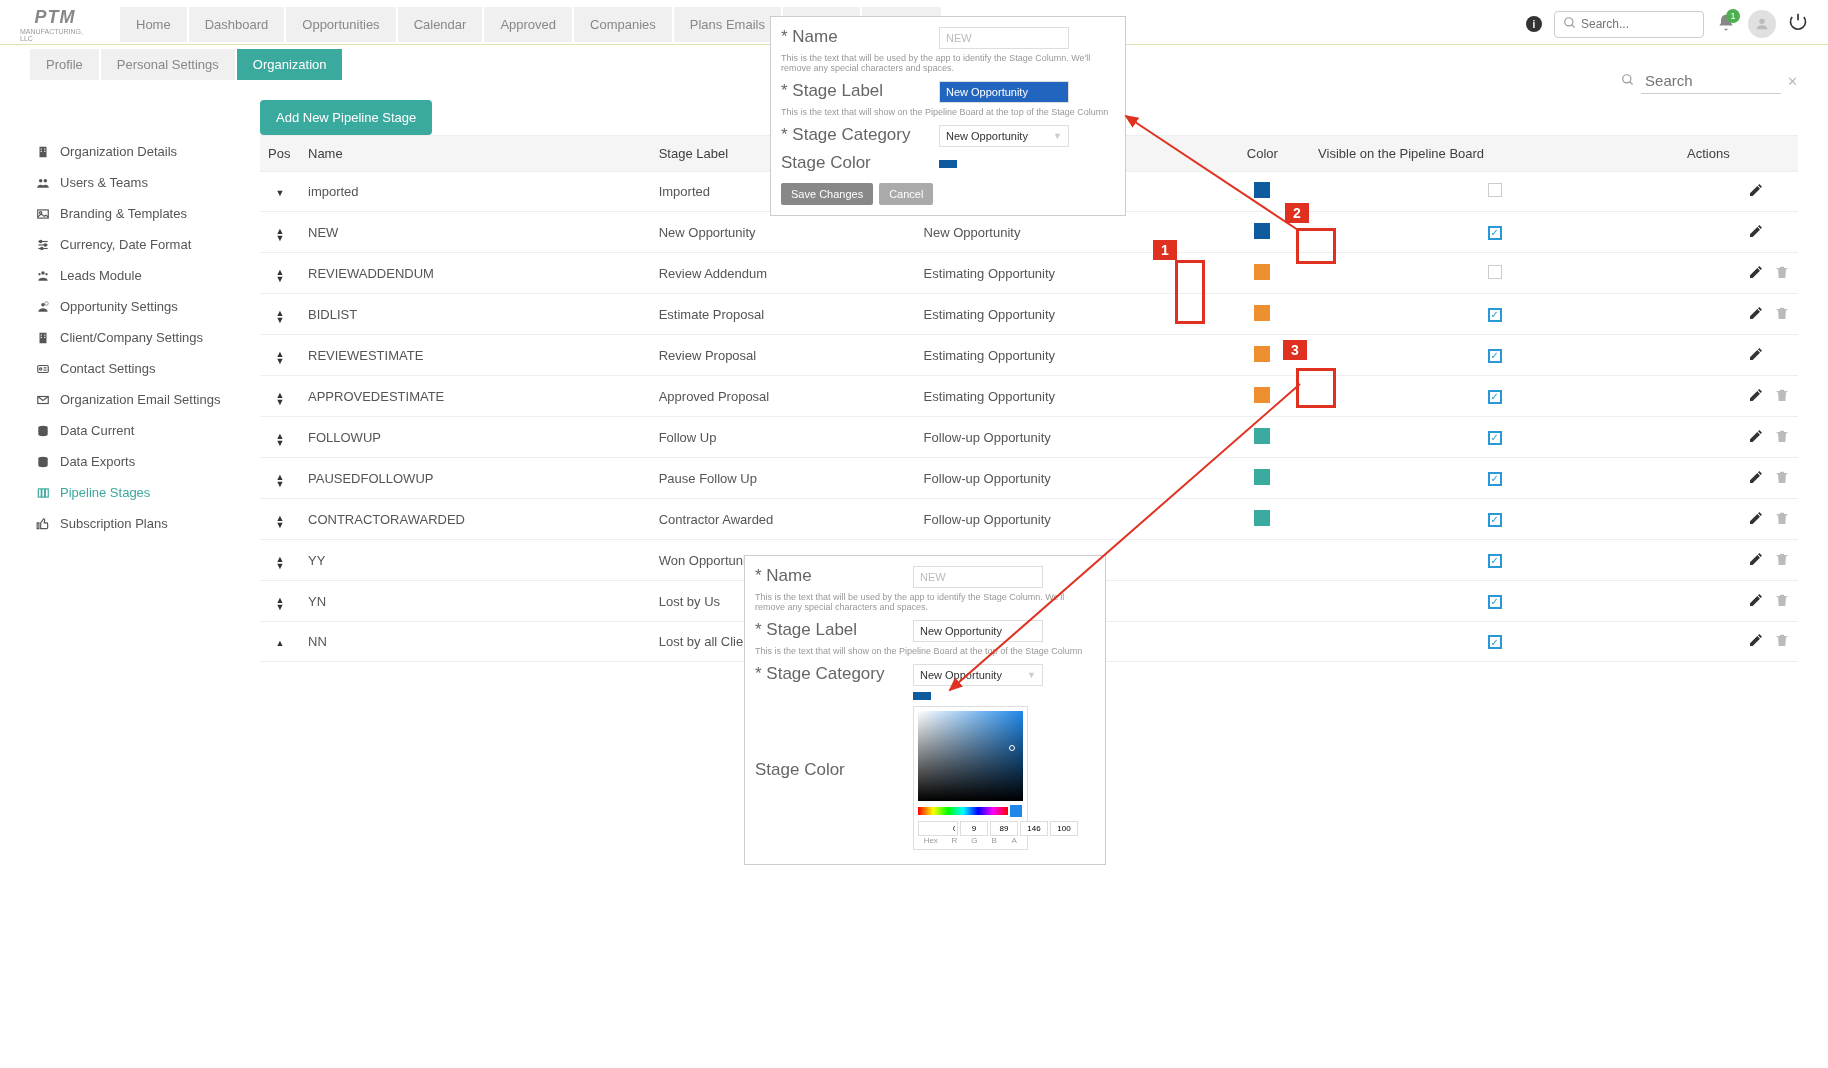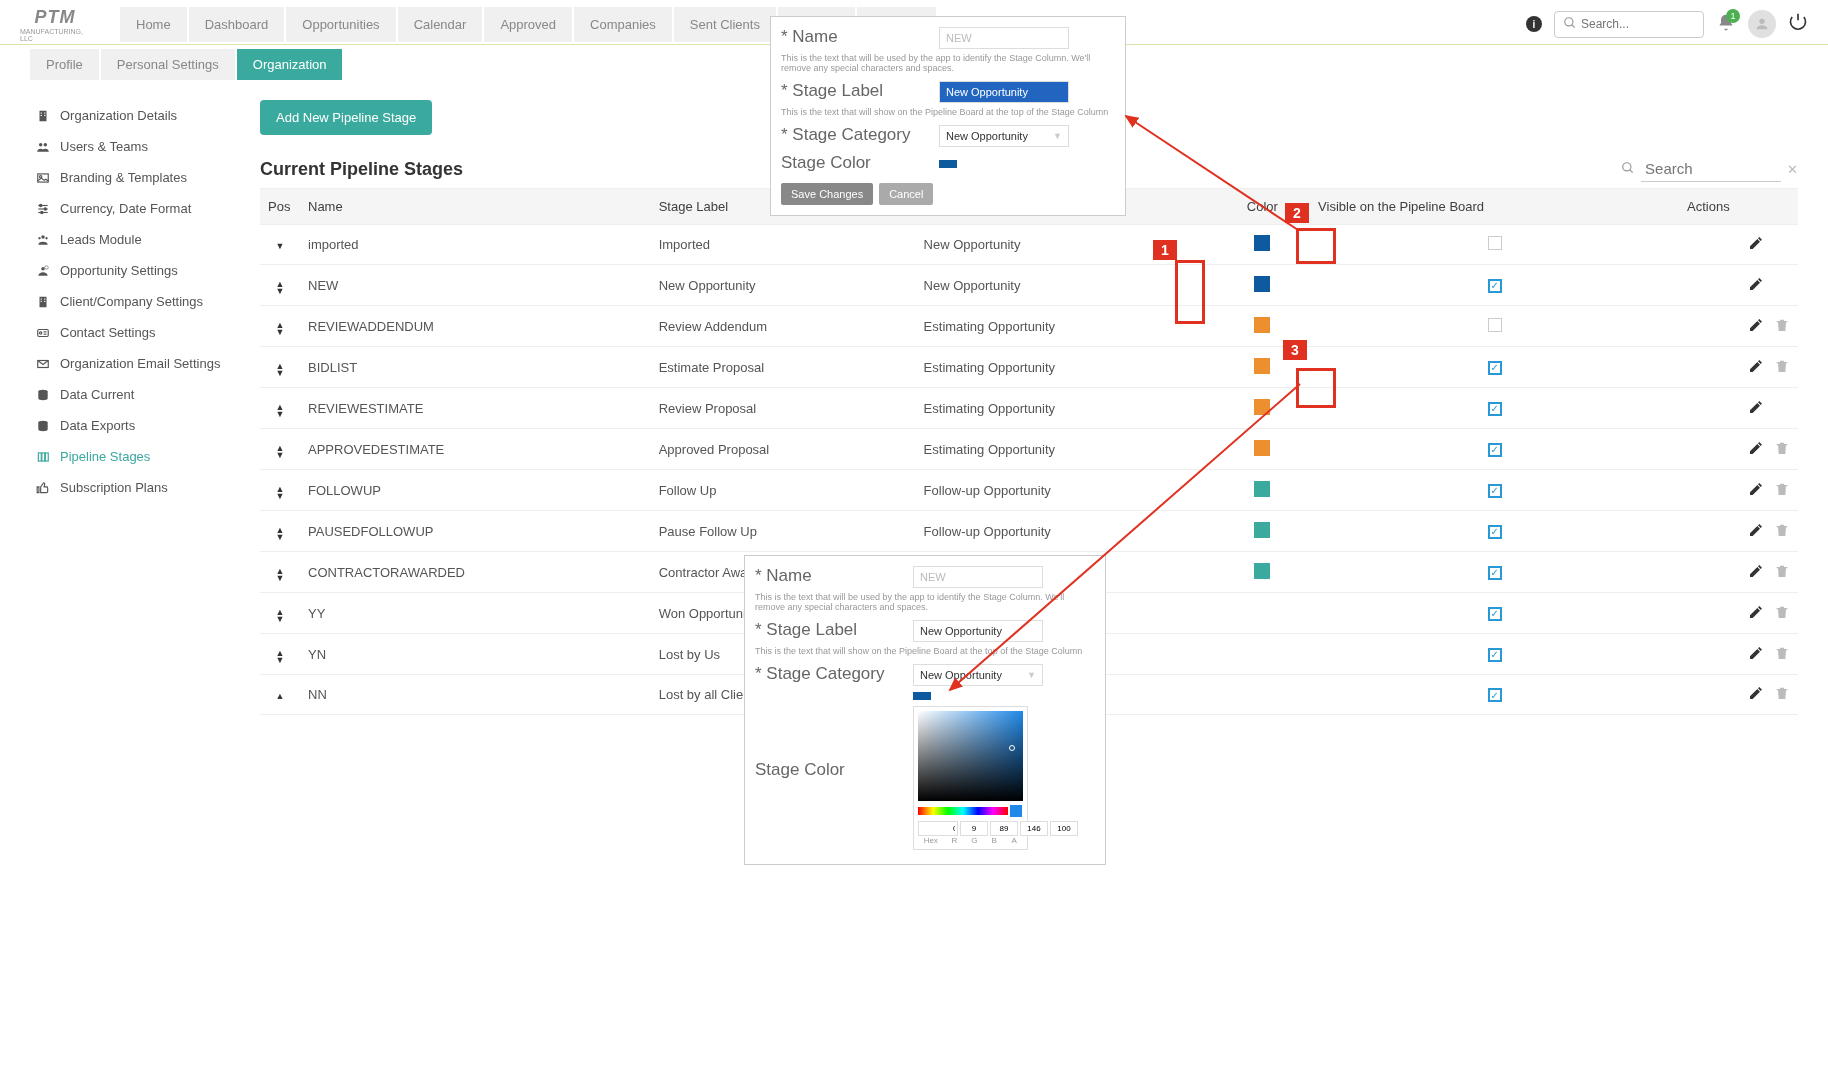--- a/index.html
+++ b/index.html
@@ -21,21 +21,21 @@
 .avatar { width: 28px; height: 28px; border-radius: 50%; background: #e0e0e0; display:flex; align-items:center; justify-content:center; color:#999; }
 .power-icon { font-size: 18px; color: #444; }
 
 
 .sub-nav { display: flex; padding: 0 30px; margin-top: 4px; }
 .sub-nav-item { padding: 8px 16px; background: #f0f0f0; color: #888; font-size: 13px; cursor: pointer; margin-right: 2px; }
 .sub-nav-item.active { background: #3aa99e; color: #fff; }
 
 
 .container { display: flex; padding: 20px 30px; }
-.sidebar { width: 210px; margin-right: 20px; }
+.sidebar { width: 210px; margin-right: 20px; margin-top: 36px; }
 .sidebar-item { padding: 8px 6px; display: flex; align-items: center; gap: 10px; color: #555; cursor: pointer; font-size: 13px; }
 .sidebar-item.active { color: #3aa99e; }
 .sidebar-icon { width: 14px; height: 14px; display: inline-flex; align-items: center; justify-content: center; color: #555; }
 
 .main { flex: 1; position: relative; }
 .add-btn { background: #3aa99e; color: #fff; border: none; padding: 10px 16px; border-radius: 4px; font-size: 13px; cursor: pointer; }
 .section-title { font-size: 18px; font-weight: 600; margin-top: 24px; margin-bottom: 8px; color: #333; }
 
 
 .stage-table { width: 100%; border-collapse: collapse; }
@@ -91,21 +91,21 @@
     <div class="logo-text">PTM</div>
     <div class="logo-sub">MANUFACTURING, LLC</div>
   </div>
   <div class="main-nav" id="main-nav">
       <div class="main-nav-item">Home</div>
       <div class="main-nav-item">Dashboard</div>
       <div class="main-nav-item">Opportunities</div>
       <div class="main-nav-item">Calendar</div>
       <div class="main-nav-item">Approved</div>
       <div class="main-nav-item">Companies</div>
-      <div class="main-nav-item">Sent Clients</div>
+      <div class="main-nav-item">Plans Emails</div>
       <div class="main-nav-item">Reports</div>
       <div class="main-nav-item">Help Ce</div>
     </div>
   <div class="header-right">
     <div class="info-icon">i</div>
     <div class="search-box">
       <span style="color:#999;margin-right:4px;">
         <svg class="icon-svg" viewBox="0 0 24 24" fill="none" stroke="currentColor" stroke-width="2">
             <circle cx="10" cy="10" r="7"></circle>
             <line x1="20" y1="20" x2="15" y2="15"></line>
@@ -274,21 +274,20 @@
         <span class="sidebar-icon">
           <svg class="icon-svg" viewBox="0 0 24 24" fill="currentColor">
             <path d="M2 20h3V10H2zM20 10h-6l1-5c0-1-1-2-2-2l-5 7v10h10c1 0 2-1 2-2v-6c0-1-1-2-2-2z" fill="none" stroke="currentColor" stroke-width="2"></path>
           </svg>
         </span>
         <span>Subscription Plans</span>
       </div>
     </div>
   <div class="main">
     <button class="add-btn">Add New Pipeline Stage</button>
-    <h2 class="section-title">Current Pipeline Stages</h2>
     <div class="table-search">
       <span style="color:#999;">
         <svg class="icon-svg" viewBox="0 0 24 24" fill="none" stroke="currentColor" stroke-width="2">
             <circle cx="10" cy="10" r="7"></circle>
             <line x1="20" y1="20" x2="15" y2="15"></line>
           </svg>
       </span>
       <input placeholder="Search" style="">
       <span style="color:#bbb;">✕</span>
     </div>

